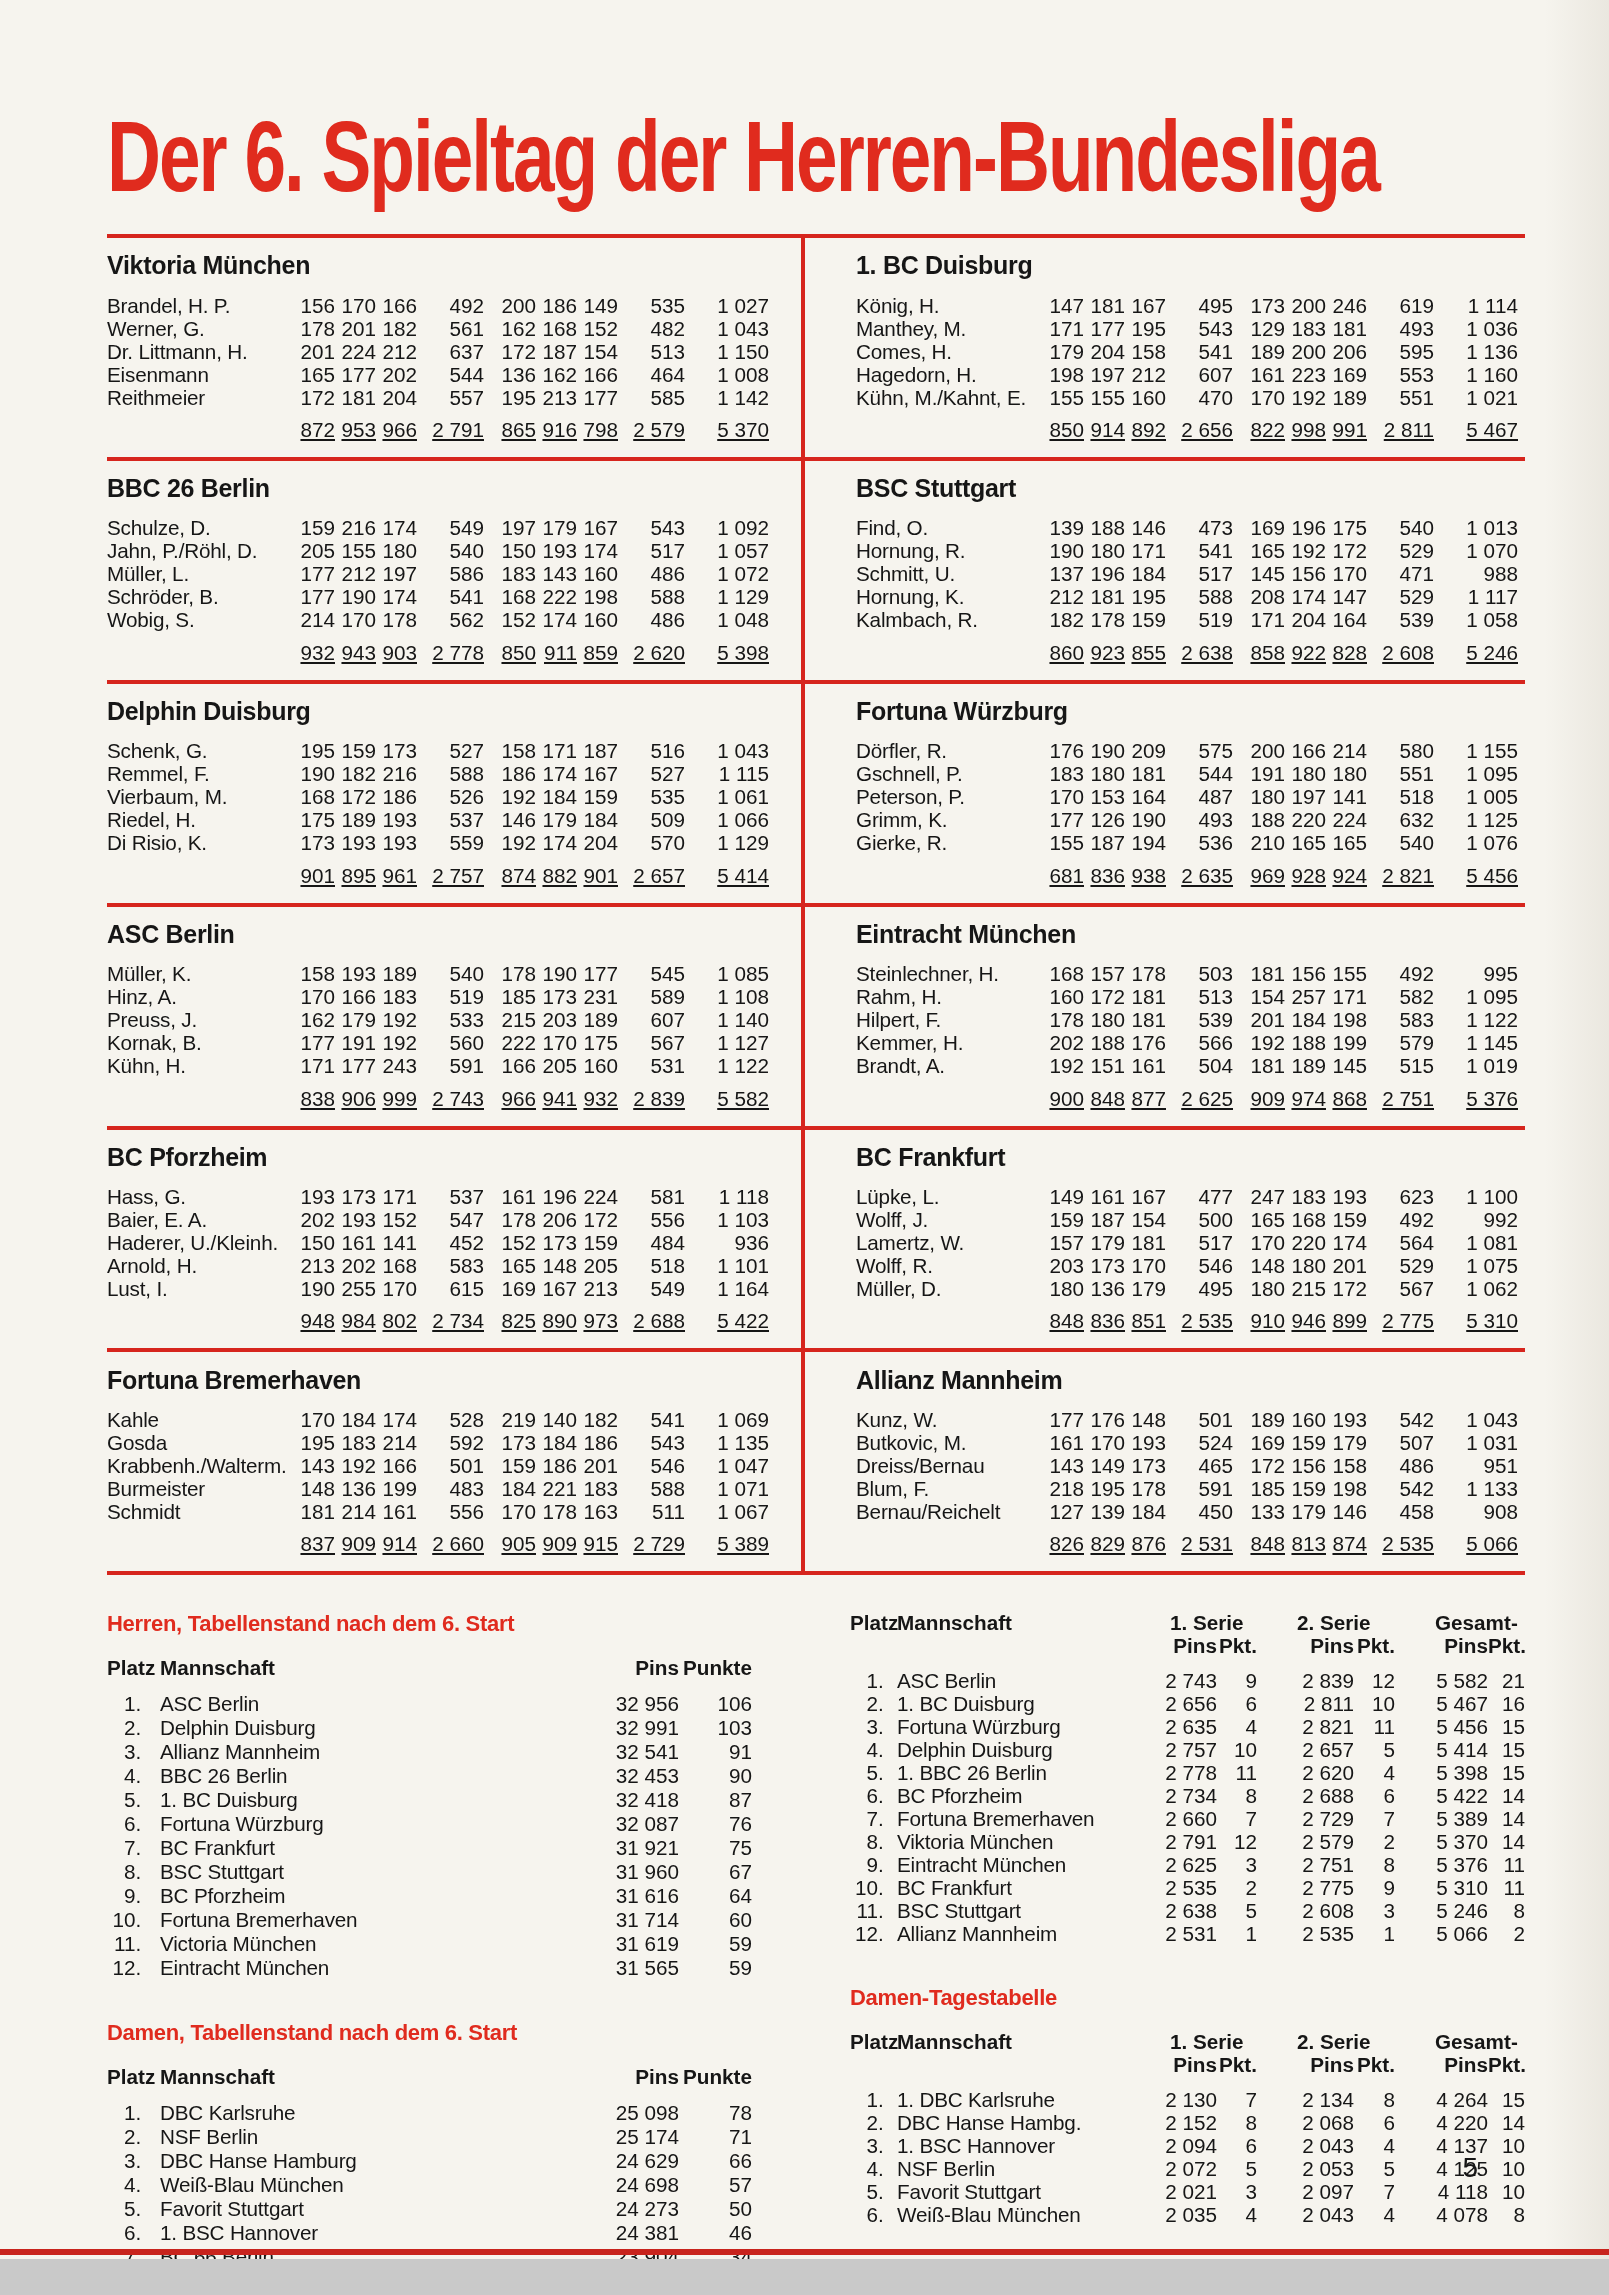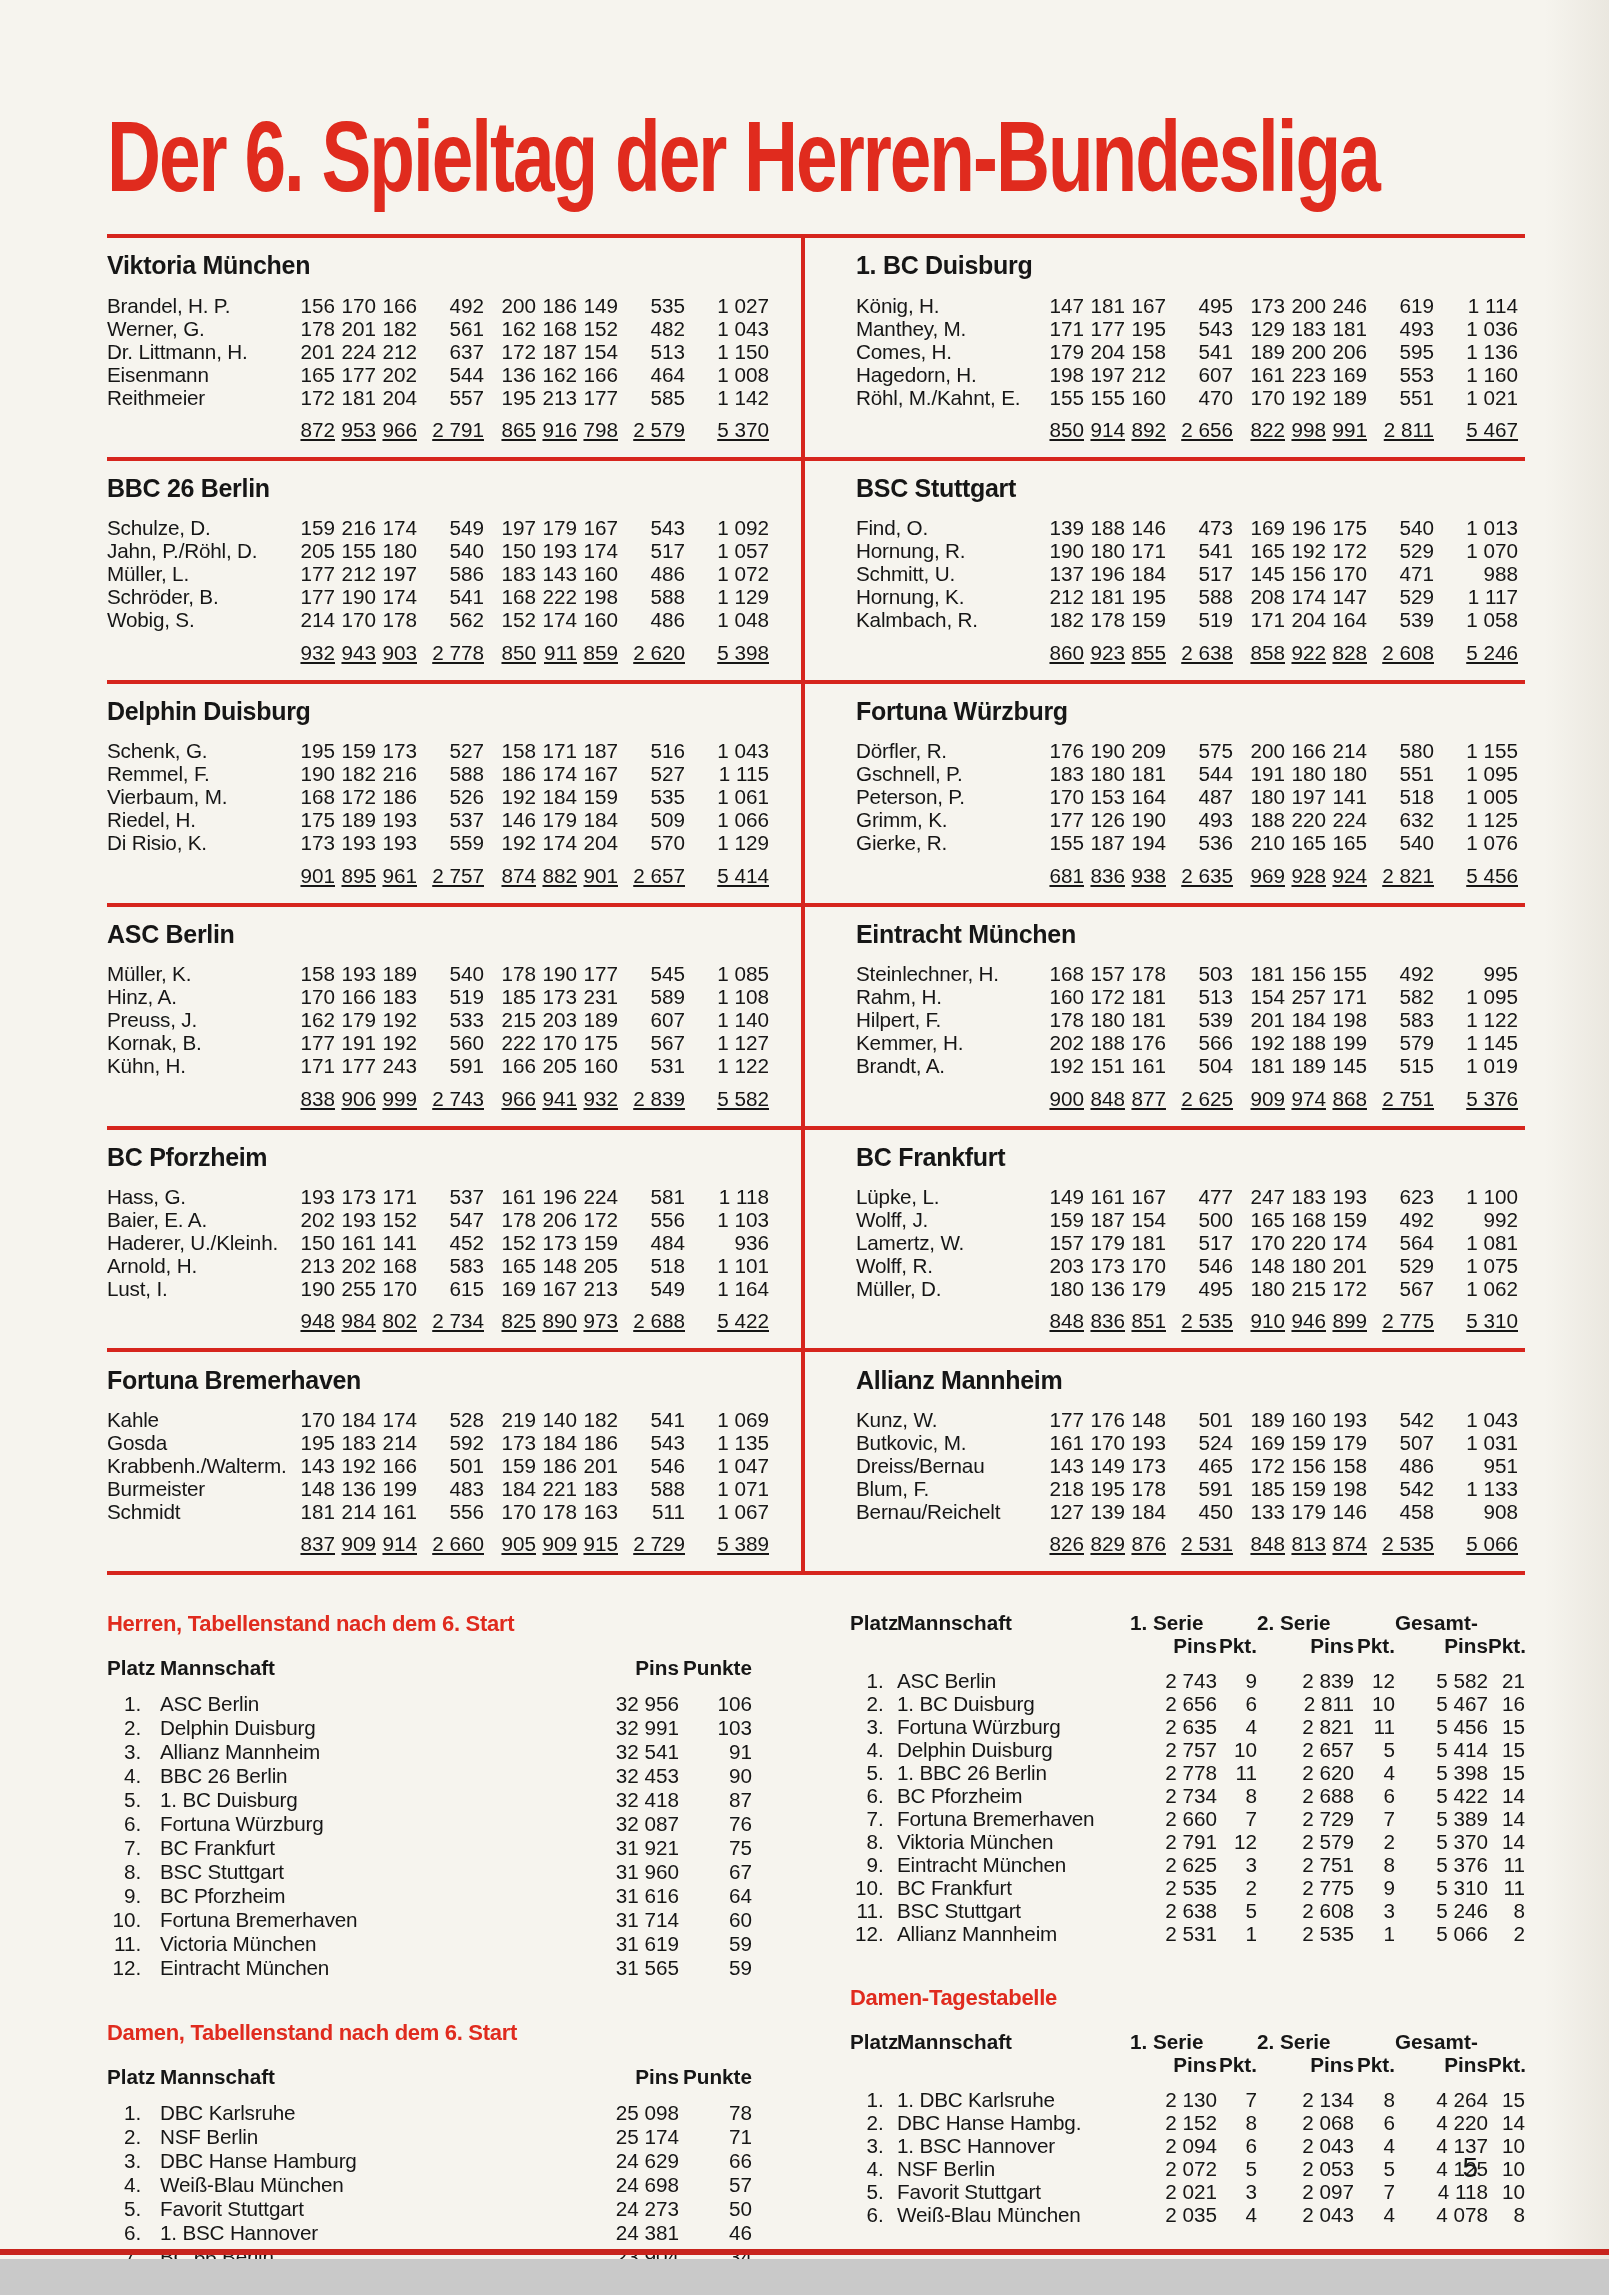--- a/index.html
+++ b/index.html
@@ -25,21 +25,21 @@
   .red-heading{color:var(--red-text,#e02b1e);font-size:22px;font-weight:700;margin:0 0 18.7px 0;letter-spacing:-0.3px;}
   .mt{margin-top:40px;}
   .srow{display:grid;grid-template-columns:53px 346px 173px 73px;font-size:20.7px;line-height:24px;}
   .srow .platz{text-align:right;padding-right:18.7px;font-variant-numeric:tabular-nums;}
   .shead{font-weight:700;margin-bottom:12px;}
   .shead .hleft{text-align:left;padding-right:0;}
   .trow{display:grid;grid-template-columns:47px 233px 87px 40px 97px 41px 93px 37px;font-size:20.7px;line-height:23px;}
   .trow .platz{text-align:right;padding-right:13.3px;font-variant-numeric:tabular-nums;}
   .thead{font-weight:700;}
   .thead2{font-weight:700;margin-bottom:12px;}
-  .span2{grid-column:span 2;}
+  .span2{grid-column:span 2;margin-left:40px;}
   .tname{white-space:nowrap;letter-spacing:-0.2px;}
   .pageno{position:absolute;top:2152px;right:131px;font-size:28px;}
   .bottom-bar{position:absolute;left:0;right:0;bottom:4px;height:6px;background:var(--red-bar,#c8241d);}
 </style>
 </head>
 <body>
 
 <div class="page" style="--red-text: #e02b1e; --red-rule: #d6251d; --red-bar: #c8241d;">
 
   <h1 class="title">Der 6. Spieltag der Herren-Bundesliga</h1>
@@ -181,21 +181,21 @@
                 <span class="num">212</span>
                 <span class="num">607</span>
                 <span class="num">161</span>
                 <span class="num">223</span>
                 <span class="num">169</span>
                 <span class="num">553</span>
                 <span class="num">1 160</span>
               </div>
 
               <div class="prow">
-                <span class="pname">Röhl, M./Kahnt, E.</span>
+                <span class="pname">Kühn, M./Kahnt, E.</span>
                 <span class="num">155</span>
                 <span class="num">155</span>
                 <span class="num">160</span>
                 <span class="num">470</span>
                 <span class="num">170</span>
                 <span class="num">192</span>
                 <span class="num">189</span>
                 <span class="num">551</span>
                 <span class="num">1 021</span>
               </div>

